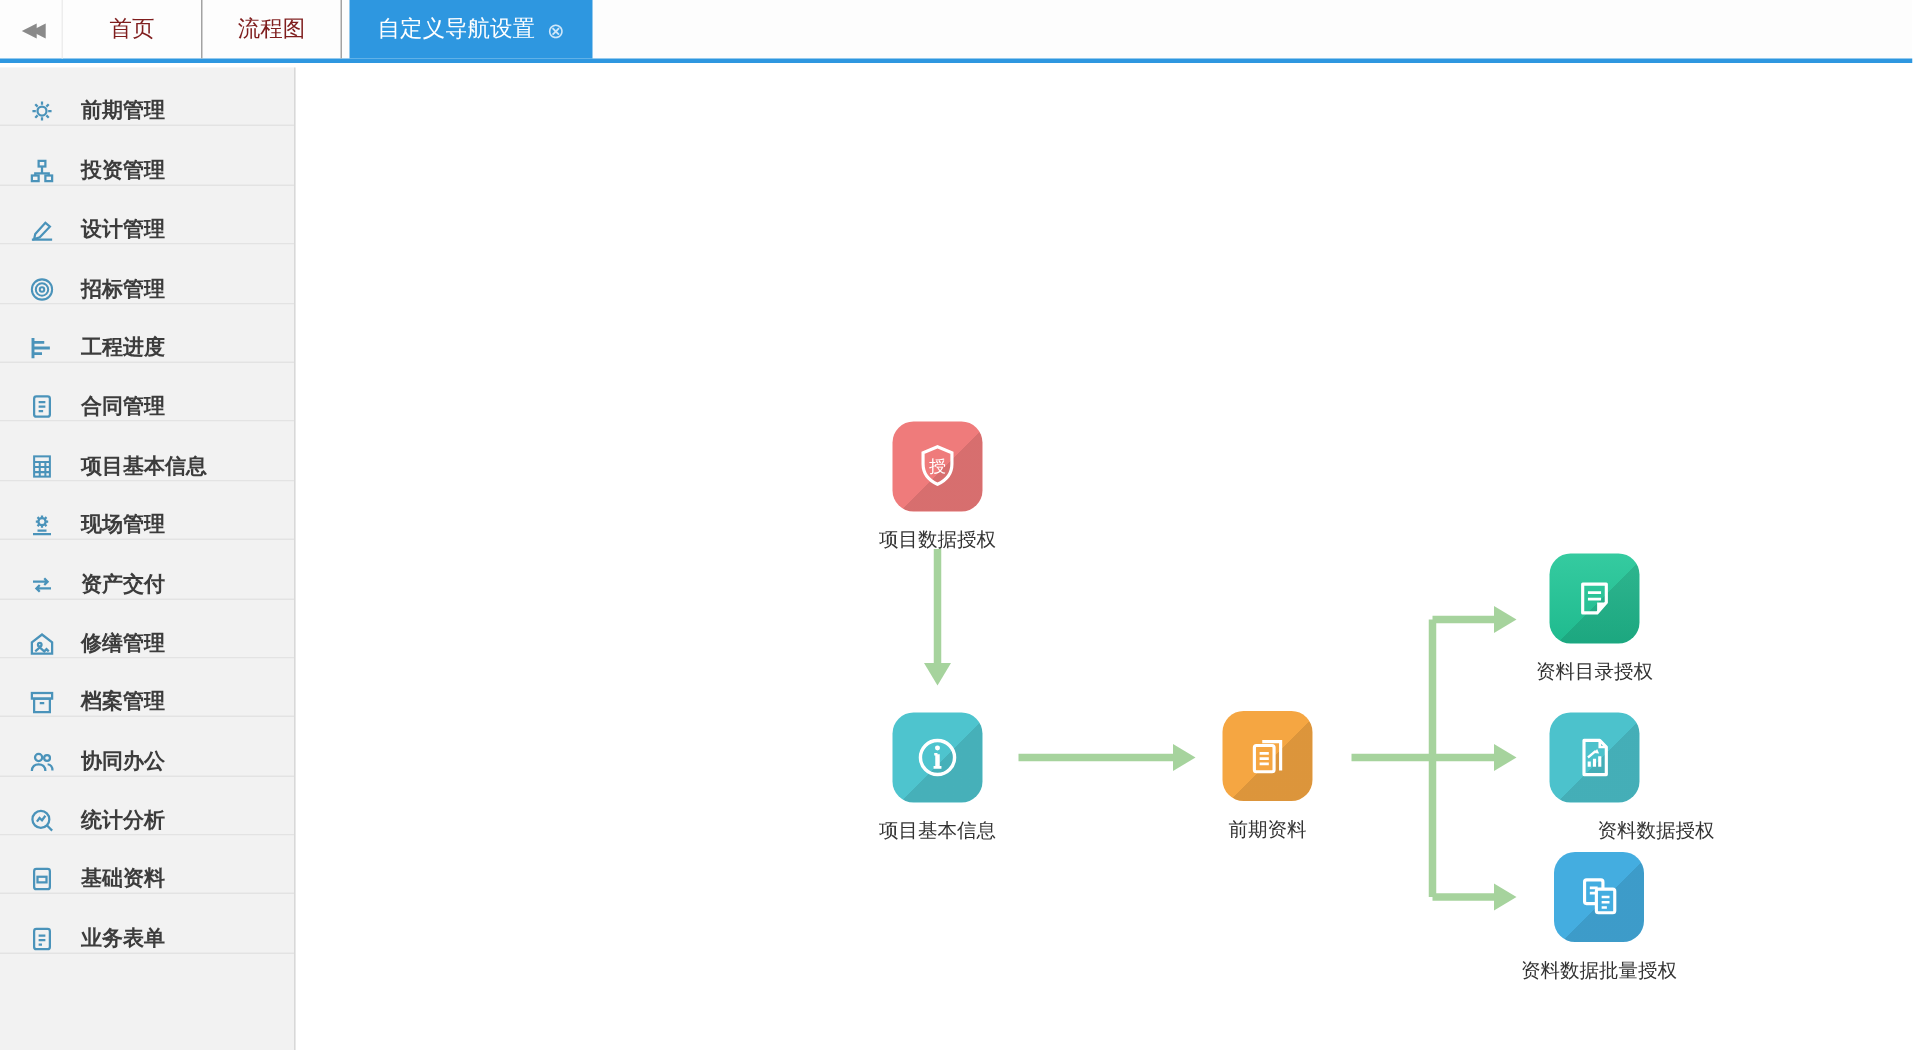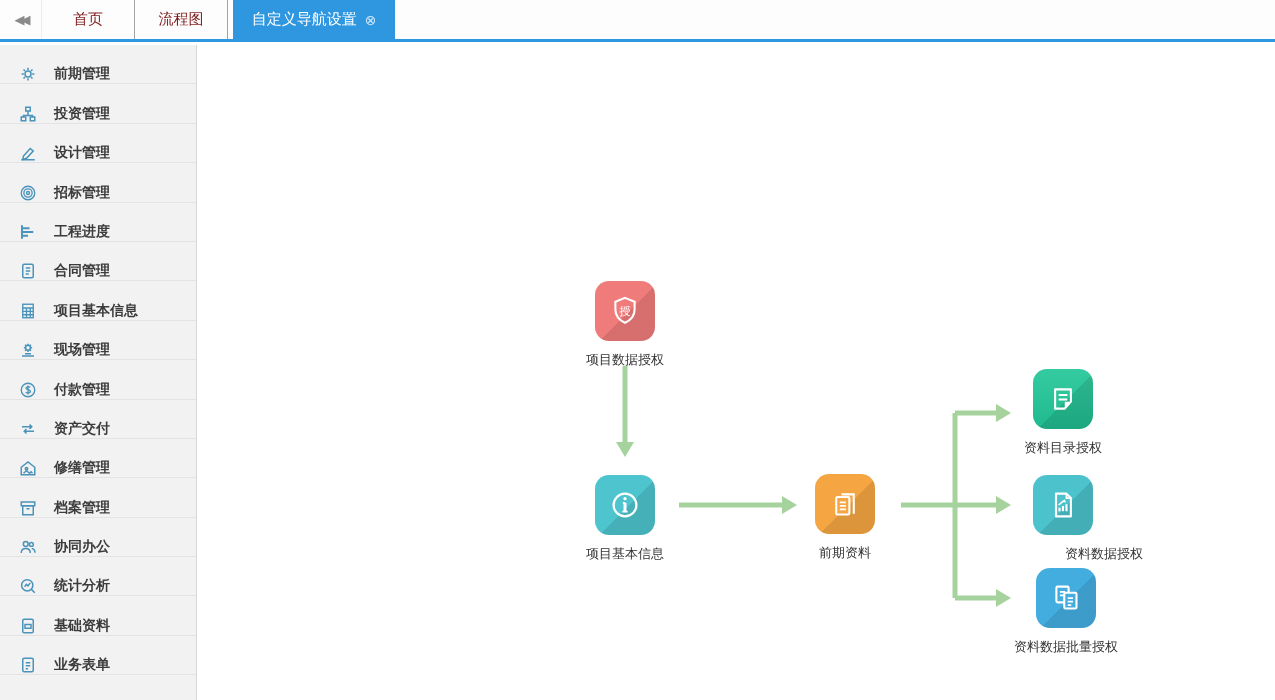--- a/index.html
+++ b/index.html
@@ -209,28 +209,20 @@
         </span>
       <span class="slabel">项目基本信息</span>
     </div>
     <div class="srow">
       <span class="sicon">
           <svg viewBox="0 0 24 24">
             <use href="#i-sitegear"></use>
           </svg>
         </span>
       <span class="slabel">现场管理</span>
-    </div>
-    <div class="srow">
-      <span class="sicon">
-          <svg viewBox="0 0 24 24">
-            <use href="#i-coin"></use>
-          </svg>
-        </span>
-      <span class="slabel">付款管理</span>
     </div>
     <div class="srow">
       <span class="sicon">
           <svg viewBox="0 0 24 24">
             <use href="#i-transfer"></use>
           </svg>
         </span>
       <span class="slabel">资产交付</span>
     </div>
     <div class="srow">

